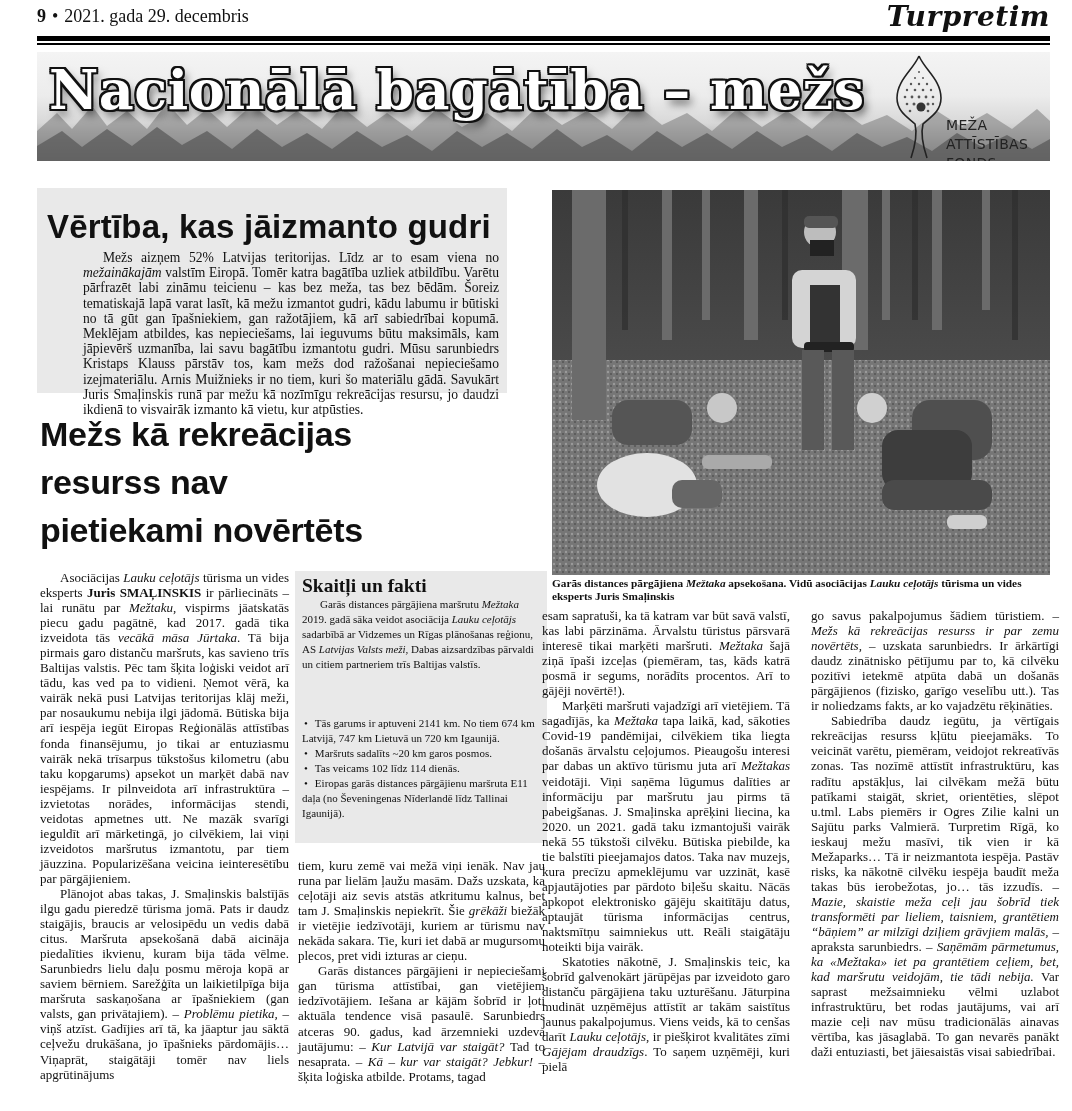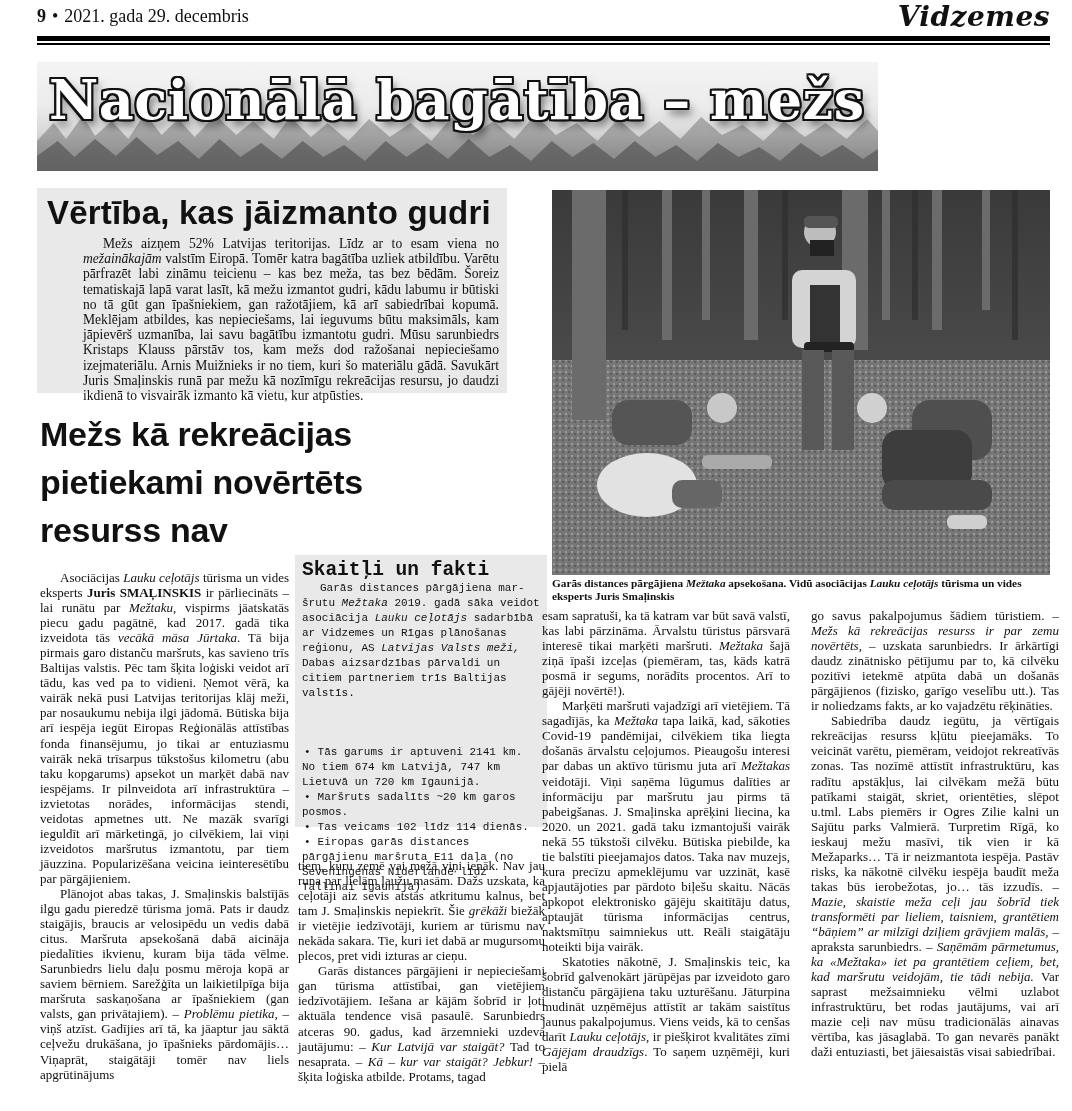--- a/index.html
+++ b/index.html
@@ -9,70 +9,70 @@
   
   .masthead { position: absolute; left: 37px; top: 4px; width: 1013px; height: 32px; }
   .page-info { position: absolute; left: 0; top: 2px; font-size: 18px; font-family: "Liberation Serif", serif; }
   .page-info .pnum { font-weight: bold; }
   .page-info .dot { margin: 0 6px; }
   .brand { position: absolute; right: 0; top: -4px; font-family: "DejaVu Serif", serif; font-style: italic; font-weight: bold; font-size: 28px; letter-spacing: 0.5px; }
   .rule-thick { position: absolute; left: 37px; top: 36px; width: 1013px; height: 5px; background: #000; }
   .rule-thin { position: absolute; left: 37px; top: 43px; width: 1013px; height: 2px; background: #000; }
 
   
-  .banner { position: absolute; left: 37px; top: 62px; width: 841px; height: 109px; overflow: hidden;
+  .banner { position: absolute; left: 37px; top: 52px; width: 1013px; height: 109px; overflow: hidden;
     background: linear-gradient(180deg, #f4f4f4 0%, #ececec 40%, #d8d8d8 65%, #8a8a8a 100%); }
   .banner .trees { position: absolute; left: 0; bottom: 0; width: 100%; height: 70px; }
   .banner-title { position: absolute; left: 12px; top: 6px; font-family: "DejaVu Serif", serif; font-weight: bold;
     font-size: 54px; color: #fff; letter-spacing: 0.5px;
     text-shadow: -2px -2px 0 #111, 2px -2px 0 #111, -2px 2px 0 #111, 2px 2px 0 #111, 0 -2px 0 #111, 0 2px 0 #111, -2px 0 0 #111, 2px 0 0 #111, 4px 6px 8px rgba(0,0,0,0.55); }
   .logo { position: absolute; left: 856px; top: 0; width: 150px; height: 109px; }
   .logo svg { position: absolute; left: 0; top: 0; }
   .logo-text { position: absolute; left: 53px; top: 24px; font-family: "DejaVu Sans", sans-serif; font-size: 14px; line-height: 19px; color: #222; letter-spacing: 0.3px; margin-top: 40px; }
 
   
-  .intro { position: absolute; left: 37px; top: 188px; width: 470px; height: 205px; background: #e9e9e9; padding: 6px 8px 0 8px; }
+  .intro { position: absolute; left: 37px; top: 188px; width: 470px; height: 205px; background: #e9e9e9; padding: 20px 8px 0 8px; }
   .intro h2 { font-family: "Liberation Sans", sans-serif; font-weight: bold; font-size: 33px; line-height: 38px; margin-left: 2px; letter-spacing: 0.2px; }
   .intro p { font-size: 13.6px; line-height: 15.2px; text-align: justify; text-indent: 20px; margin-top: 4px; margin-left: 38px; }
 
   
   .headline { position: absolute; left: 40px; top: 410px; width: 500px; font-family: "Liberation Sans", sans-serif; font-weight: bold;
     font-size: 34px; line-height: 48px; letter-spacing: -0.3px; }
 
   
   .photo { position: absolute; left: 552px; top: 190px; width: 498px; height: 385px; overflow: hidden; background: #6a6a6a; }
   .caption { position: absolute; left: 552px; top: 577px; width: 500px; font-family: Liberation Serif, serif; font-weight: bold; font-size: 11.3px; line-height: 12.6px; }
 
   
   .col { position: absolute; font-size: 13px; line-height: 15.05px; text-align: justify; hyphens: manual; }
   .col p { text-indent: 20px; }
   .col-1 { left: 40px; top: 570px; width: 249px; }
   .col-2 { left: 298px; top: 858px; width: 247px; }
   .col-3 { left: 542px; top: 608px; width: 248px; }
   .col-4 { left: 811px; top: 608px; width: 248px; }
 
   
-  .facts { position: absolute; left: 295px; top: 555px; width: 252px; height: 272px; background: #e9e9e9; padding: 4px 6px 0 7px; font-family: Liberation Mono, monospace; }
+  .facts { position: absolute; left: 295px; top: 571px; width: 252px; height: 272px; background: #e9e9e9; padding: 4px 6px 0 7px; font-family: Liberation Serif, serif; }
   .facts h3 { font-size: 19.5px; line-height: 22px; font-weight: bold; }
   .facts p, .facts li { font-size: 11px; line-height: 15px; }
   .facts p { text-indent: 18px; }
   .facts ul { list-style: none; margin-top: 44px; }
   .facts li { padding-left: 0; }
   .facts li .bullet { margin-right: 7px; margin-left: 2px; }
   .i { font-style: italic; }
   .b { font-weight: bold; }
 </style>
 </head>
 <body>
 
 <div class="masthead">
   <div class="page-info">
     <span class="pnum">9</span><span class="dot">•</span><span>2021. gada 29. decembris</span>
   </div>
-  <div class="brand">Vidzemes</div>
+  <div class="brand">Turpretim</div>
 </div>
 <div class="rule-thick"></div>
 <div class="rule-thin"></div>
 
 <div class="banner">
   <svg class="trees" viewBox="0 0 1013 70" preserveAspectRatio="none" width="1013" height="70">
     <path fill="#7a7a7a" opacity="0.55" d="M0 70 L0 40 L20 22 L35 38 L55 15 L70 35 L90 20 L110 38 L130 12 L150 34 L170 18 L190 36 L215 14 L240 34 L260 20 L285 38 L305 16 L330 36 L350 22 L375 40 L400 18 L425 36 L450 22 L475 40 L500 16 L525 34 L550 20 L575 38 L600 14 L625 34 L650 22 L675 40 L700 18 L725 36 L750 20 L775 38 L800 16 L825 34 L850 24 L875 40 L900 20 L925 36 L950 22 L975 38 L1000 18 L1013 30 L1013 70 Z"></path>
     <path fill="#555" opacity="0.7" d="M0 70 L0 55 L25 40 L45 56 L70 38 L95 55 L120 36 L145 54 L170 40 L195 58 L220 38 L245 56 L270 42 L295 58 L320 40 L345 56 L370 44 L395 60 L420 40 L445 56 L470 42 L495 58 L520 38 L545 56 L570 44 L595 60 L620 40 L645 56 L670 42 L695 58 L720 40 L745 56 L770 44 L795 60 L820 42 L845 56 L870 46 L895 60 L920 42 L945 56 L970 44 L995 58 L1013 48 L1013 70 Z"></path>
   </svg>
   <div class="banner-title">Nacionālā bagātība – mežs</div>
@@ -112,22 +112,22 @@
   </div>
 </div>
 
 <div class="intro">
   <h2>Vērtība, kas jāizmanto gudri</h2>
   <p><span>Mežs aizņem 52% Latvijas teritorijas. Līdz ar to esam viena no </span><span class="i">mežainākajām</span><span> valstīm Eiropā. Tomēr katra bagātība uzliek atbildību. Varētu pārfrazēt labi zināmu teicienu – kas bez meža, tas bez bēdām. Šoreiz tematiskajā lapā varat lasīt, kā mežu izmantot gudri, kādu labumu ir būtiski no tā gūt gan īpašniekiem, gan ražotājiem, kā arī sabiedrībai kopumā. Meklējam atbildes, kas nepieciešams, lai ieguvums būtu maksimāls, kam jāpievērš uzmanība, lai savu bagātību izmantotu gudri. Mūsu sarun­biedrs Kristaps Klauss pārstāv tos, kam mežs dod ražošanai nepieciešamo izejmate­riālu. Arnis Muižnieks ir no tiem, kuri šo materiālu gādā. Savukārt Juris Smaļinskis runā par mežu kā nozīmīgu rekreācijas resursu, jo daudzi ikdienā to visvairāk izman­to kā vietu, kur atpūsties.</span></p>
 </div>
 
 <h1 class="headline">
   <div>Mežs kā rekreācijas</div>
+  <div>resurss nav</div>
   <div>pietiekami novērtēts</div>
-  <div>resurss nav</div>
 </h1>
 
 <div class="photo" title="Trīs cilvēki mežā: vīrietis fotografē, divas sievietes pietupušās apskata sūnas">
   <svg width="498" height="385" viewBox="0 0 498 385">
     <defs>
       <linearGradient id="sky" x1="0" y1="0" x2="0" y2="1">
         <stop offset="0" stop-color="#3a3a3a"></stop>
           <stop offset="0.45" stop-color="#4a4a4a"></stop>
           <stop offset="0.55" stop-color="#7a7a7a"></stop>
           <stop offset="1" stop-color="#5a5a5a"></stop>

